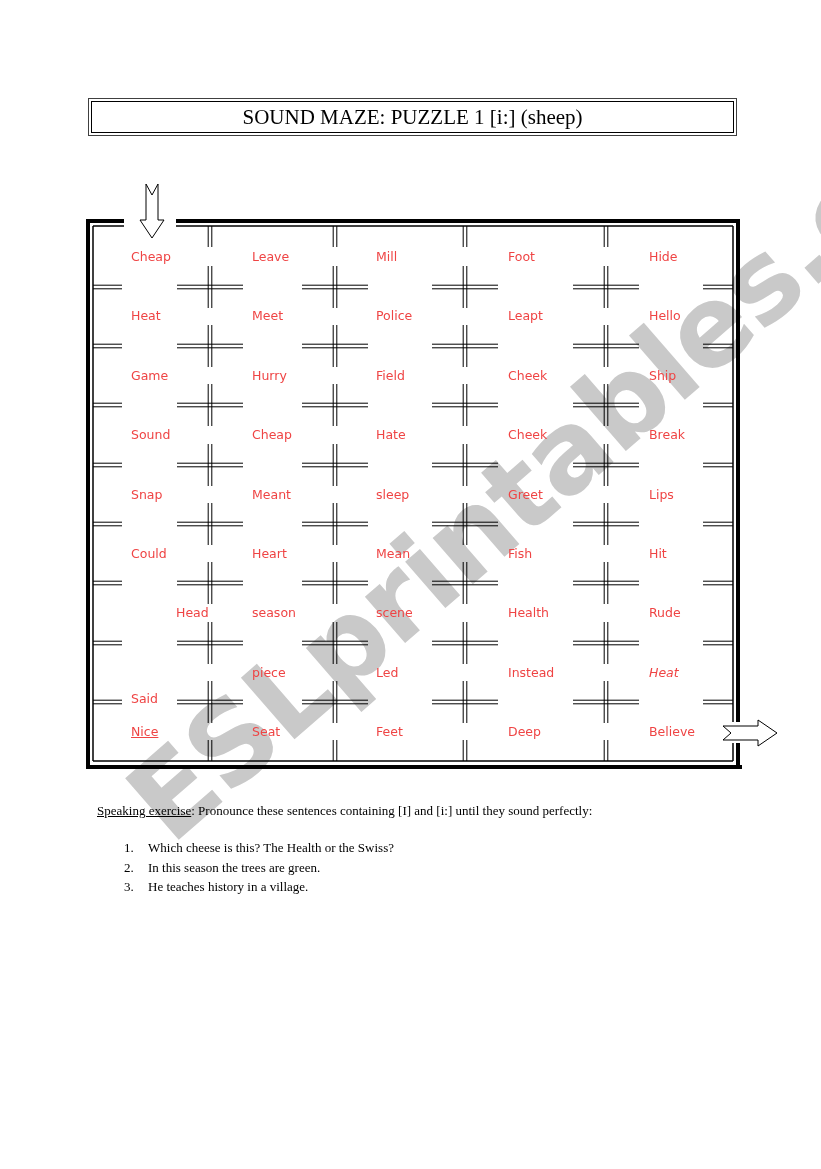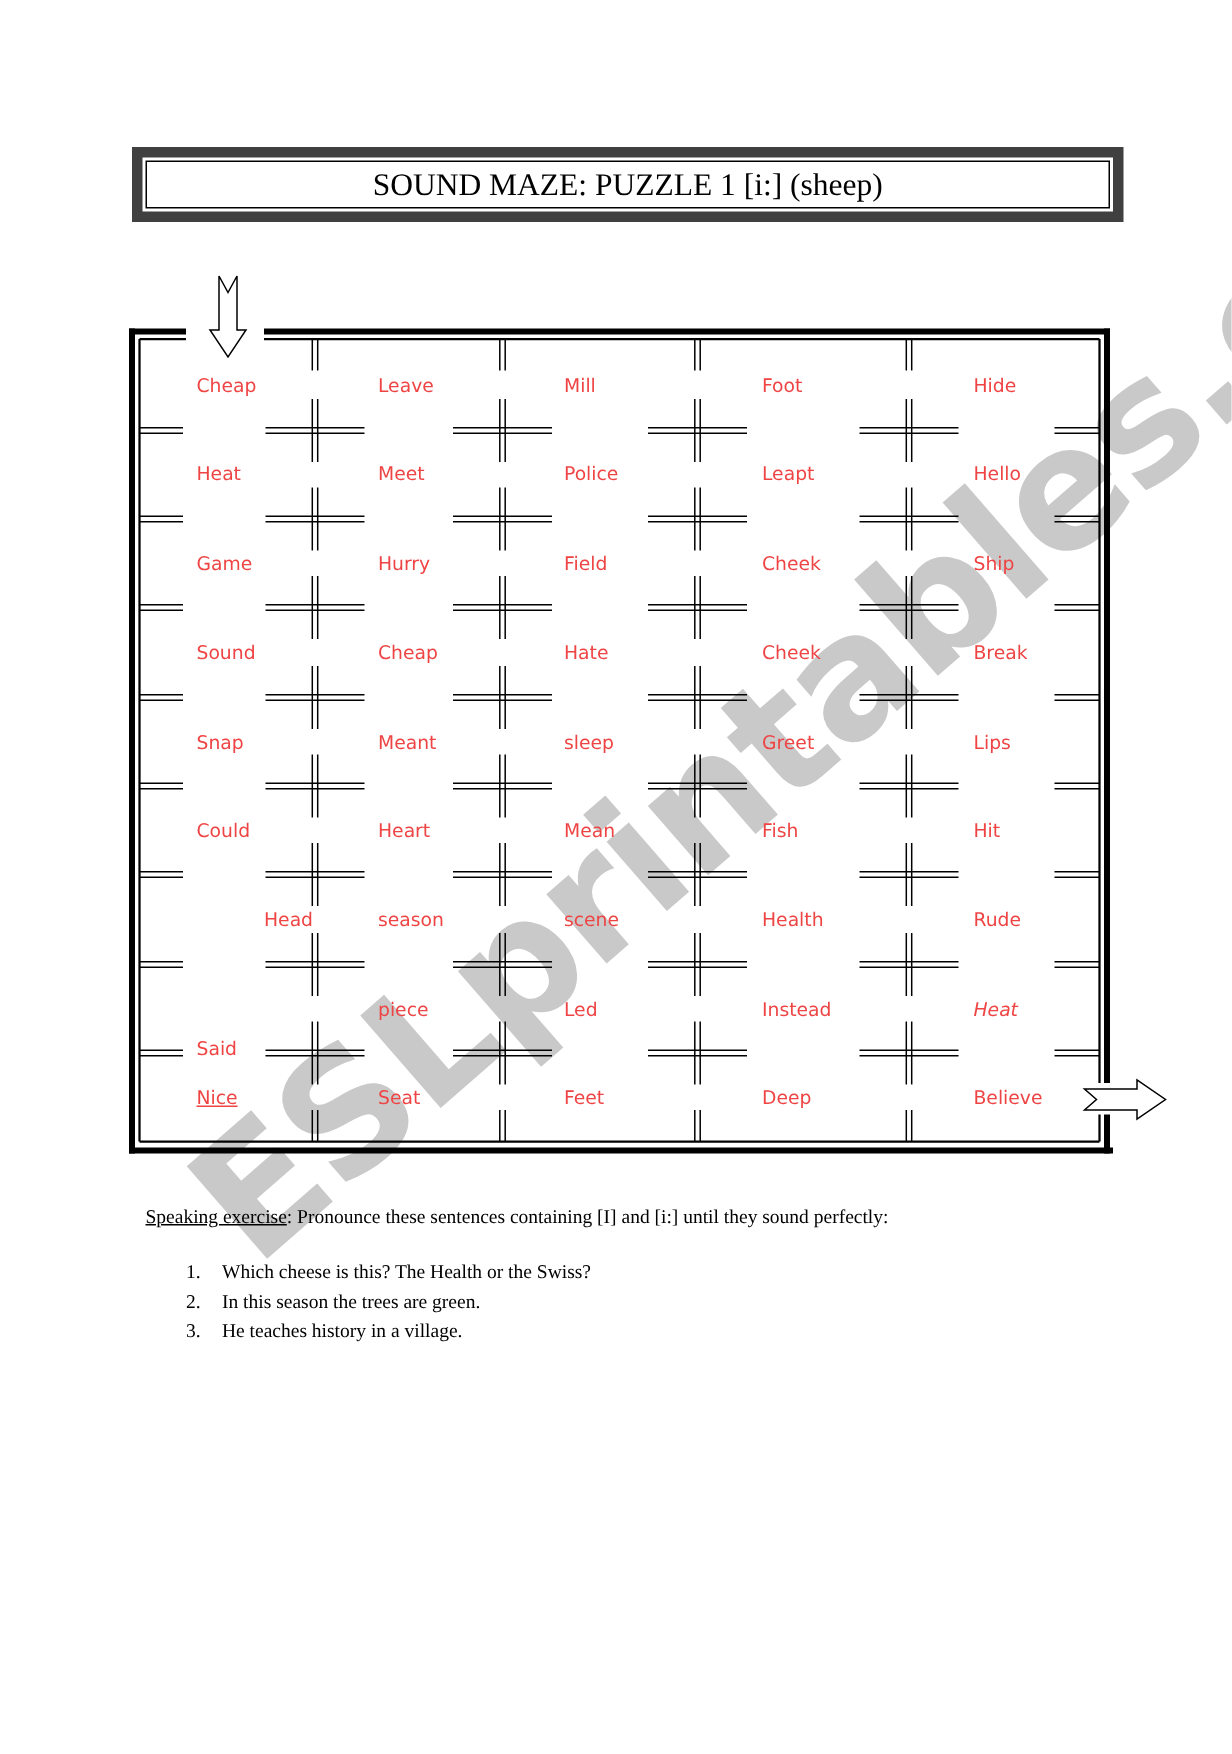--- a/index.html
+++ b/index.html
@@ -1,19 +1,19 @@
 <!DOCTYPE html>
 <html><head>
 <meta charset="utf-8">
 <style>
   html, body { margin: 0; padding: 0; background: #ffffff; }
   body { width: 821px; height: 1169px; position: relative; overflow: hidden; font-family: "Liberation Serif", serif; color: #000; }
   .title-box {
     position: absolute; left: 88px; top: 98px; width: 643px; height: 32px;
-    border: 7px solid #404040; padding: 2px;
+    border: 1px solid #404040; padding: 2px;
   }
   .title-inner {
     width: 100%; height: 100%; border: 1px solid #000; box-sizing: border-box;
     display: flex; align-items: center; justify-content: center;
     font-family: "Liberation Serif", serif; font-size: 21px; letter-spacing: 0px;
   }
   #maze-svg { position: absolute; left: 0; top: 0; }
   .word {
     position: absolute; font-family: "DejaVu Sans", sans-serif; font-size: 12.5px;
     line-height: 14px; white-space: nowrap; color: #ef4444;

